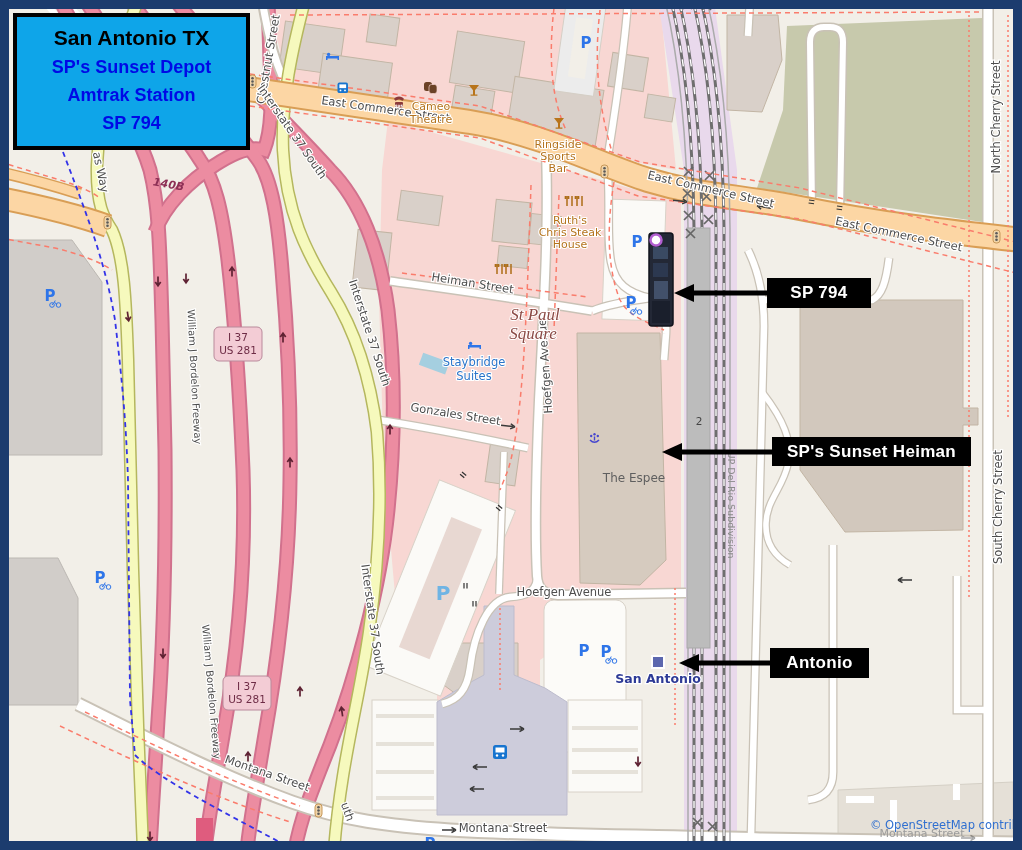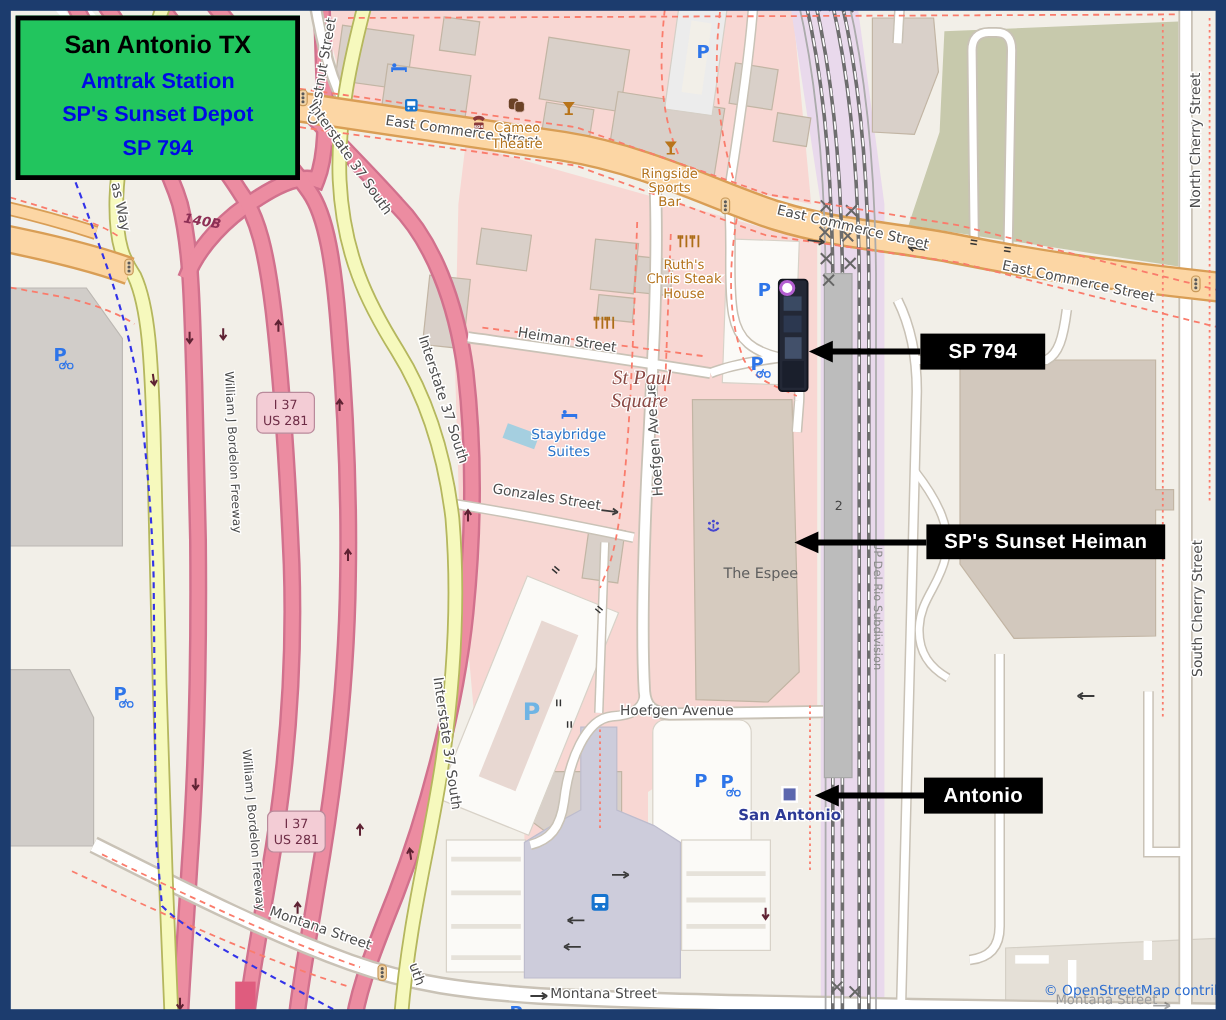--- a/index.html
+++ b/index.html
@@ -6,21 +6,21 @@
   #stage{position:relative;width:1022px;height:850px;overflow:hidden;background:#f2efe8;
          font-family:"Liberation Sans",sans-serif;}
   svg text{font-family:"DejaVu Sans",sans-serif;}
   .lbl{font-size:11.5px;fill:#4d4d4d;stroke:#fff;stroke-width:2.4px;paint-order:stroke;text-anchor:middle;}
   .lbl-sm{font-size:10px;fill:#4d4d4d;stroke:#fff;stroke-width:2.2px;paint-order:stroke;text-anchor:middle;}
   .poi-o{font-size:11px;fill:#b4731c;stroke:#fff;stroke-width:2.2px;paint-order:stroke;text-anchor:middle;}
   .poi-b{font-size:11.5px;fill:#2a74c9;stroke:#fff;stroke-width:2.2px;paint-order:stroke;text-anchor:middle;}
   .plc{font-size:17px;font-style:italic;font-family:"Liberation Serif",serif;fill:#8b4a45;
        stroke:#fff;stroke-width:2px;paint-order:stroke;text-anchor:middle;}
   .pP{font-size:15px;font-weight:bold;fill:#2e75e9;text-anchor:middle;}
-  .titlecard{position:absolute;left:13px;top:13px;width:229px;height:129px;background:#22c55e;
+  .titlecard{position:absolute;left:13px;top:13px;width:229px;height:129px;background:#0ea5e9;
      border:4px solid #000;text-align:center;z-index:30;}
   .titlecard .t1{font-size:21px;font-weight:bold;color:#000;margin-top:9px;}
   .titlecard .t2{font-size:18px;font-weight:bold;color:#0009e6;margin-top:7px;}
   .callout{position:absolute;background:#000;color:#fff;font-weight:bold;font-size:17px;
      display:flex;align-items:center;justify-content:center;z-index:25;letter-spacing:.3px;}
   .attrib{position:absolute;right:3px;bottom:18px;font-size:11.5px;color:#2f6fd0;z-index:26;
      font-family:"DejaVu Sans",sans-serif;}
   .border{position:absolute;inset:0;border:9px solid #1c3c6e;pointer-events:none;z-index:40;}
 </style>
 </head>
@@ -443,22 +443,22 @@
   <g>
           <line x1="770" y1="663" x2="698" y2="663"></line>
           <polygon points="679,663 699,654 699,672" stroke="none"></polygon>
         </g>
 </g>
 </svg>
 
 
 <div class="titlecard">
   <div class="t1">San Antonio TX</div>
+  <div class="t2">SP's Sunset Depot</div>
   <div class="t2">Amtrak Station</div>
-  <div class="t2">SP's Sunset Depot</div>
   <div class="t2">SP 794</div>
 </div>
 
 <div class="callout" style="left:767px;top:278px;width:104px;height:30px">
   <span>SP 794</span>
 </div>
 <div class="callout" style="left:772px;top:437px;width:199px;height:29px">
   <span>SP's Sunset Heiman</span>
 </div>
 <div class="callout" style="left:770px;top:648px;width:99px;height:30px">

